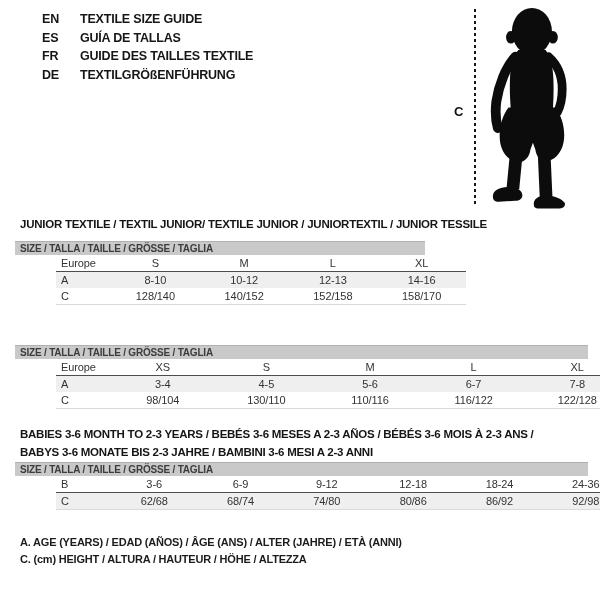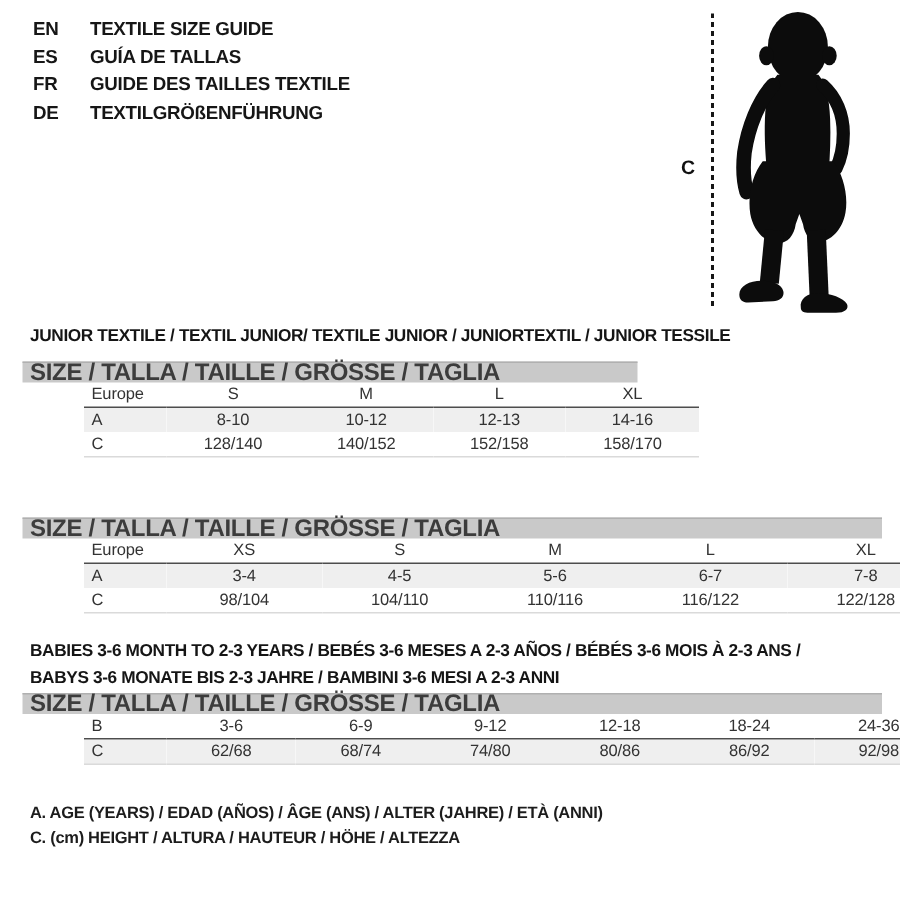--- a/index.html
+++ b/index.html
@@ -3,38 +3,38 @@
 <meta charset="utf-8">
 <style>
   html,body{margin:0;padding:0;background:#fff;}
   .stage{
     position:relative;width:600px;height:600px;background:#ffffff;
     font-family:"Liberation Sans",sans-serif;color:#333;overflow:hidden;
   }
   
   .lang-block{position:absolute;left:22px;top:10px;}
   .lang-row{display:flex;line-height:18.6px;font-size:12.5px;font-weight:bold;color:#161616;letter-spacing:-0.2px;}
-  .lang-code{width:38px;flex:0 0 38px;}
+  .lang-code{width:38px;flex:0 0 38px;margin-left:20px;}
   
   .height-line{
     position:absolute;left:474px;top:9px;width:2px;height:196px;
     background:repeating-linear-gradient(to bottom,#161616 0 3px,transparent 3px 6px);
   }
   .height-label{position:absolute;left:454px;top:104px;font-size:13px;font-weight:bold;color:#111;}
   .baby-svg{position:absolute;left:480px;top:5px;}
   
   .sec-title{
     position:absolute;left:20px;font-size:11.5px;font-weight:bold;color:#151515;
     letter-spacing:-0.25px;line-height:18px;white-space:nowrap;
   }
   .sec-title .subscript{font-size:7.5px;}
   .tbl{position:absolute;left:15px;}
   .size-bar{
     background:#c9c9c9;border-top:1px solid #b0b0b0;height:13px;line-height:13px;
-    font-size:16px;font-weight:bold;color:#3c3c3c;padding-left:5px;letter-spacing:-0.2px;
+    font-size:10px;font-weight:bold;color:#3c3c3c;padding-left:5px;letter-spacing:-0.2px;
   }
   table.size-table{width:100%;border-collapse:collapse;table-layout:fixed;font-size:11px;color:#333;letter-spacing:-0.1px;margin-left:41px;}
   table.size-table td{height:16px;padding:0;text-align:center;overflow:hidden;white-space:nowrap;}
   table.size-table td.label{text-align:left;padding-left:5px;}
   tr.row-first td{border-bottom:1px solid #4d4d4d;}
   tr.row-alt{background:#efefef;}
   tr.row-last td{border-bottom:1px solid #dadada;}
   
   .footnotes{position:absolute;left:20px;top:534px;}
   .footnote{font-size:11px;font-weight:bold;color:#1c1c1c;line-height:16.5px;letter-spacing:-0.2px;white-space:nowrap;}
@@ -143,21 +143,21 @@
         <td class="label">A</td>
         <td>3-4</td>
         <td>4-5</td>
         <td>5-6</td>
         <td>6-7</td>
         <td>7-8</td>
       </tr>
       <tr class="row-last">
         <td class="label">C</td>
         <td>98/104</td>
-        <td>104/110</td>
+        <td>130/110</td>
         <td>110/116</td>
         <td>116/122</td>
         <td>122/128</td>
       </tr>
     </tbody>
       </table>
   </div>
 
   <div class="sec-title" style="top:425px;">
     <div>BABIES 3-6 MONTH TO 2-3 YEARS / BEBÉS 3-6 MESES A 2-3 AÑOS / BÉBÉS 3-6 MOIS À 2-3 ANS /</div>

